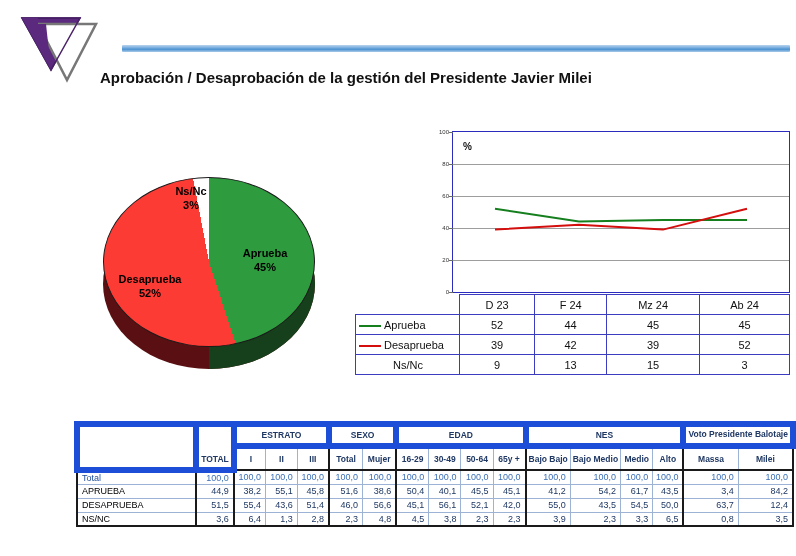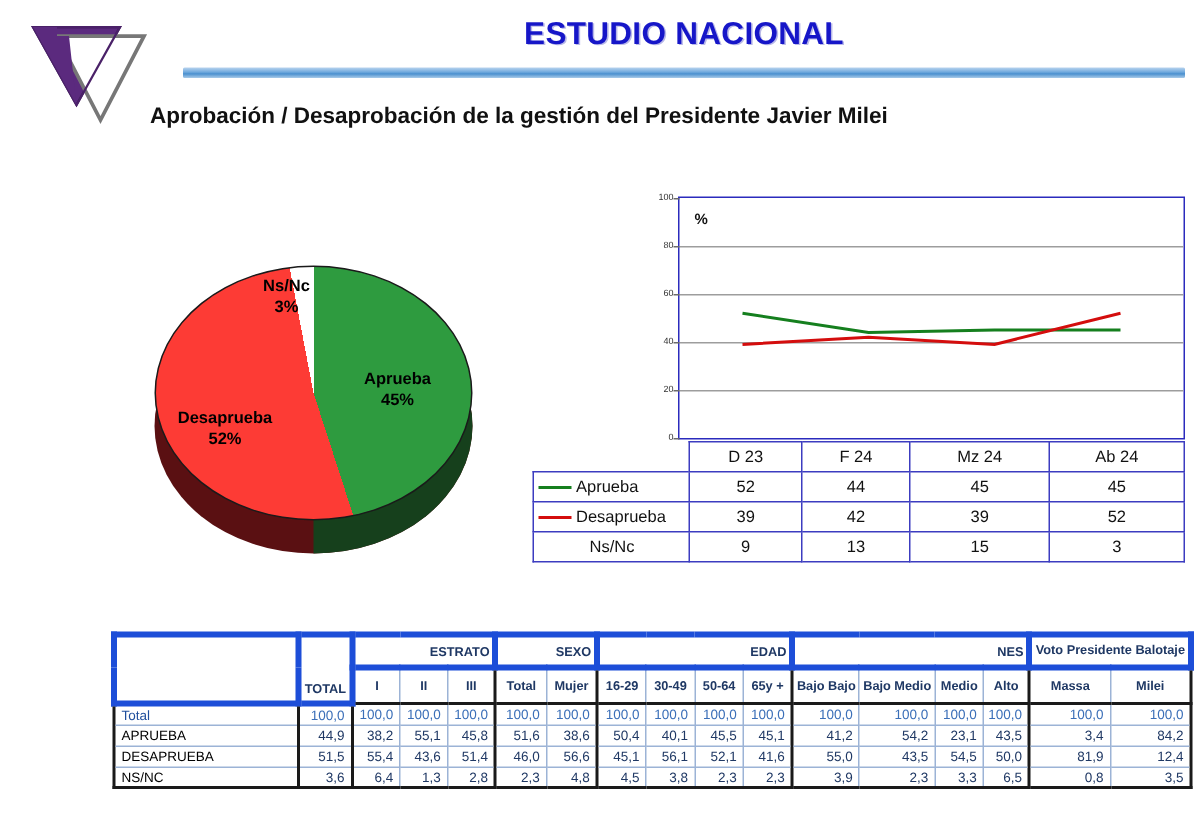--- a/index.html
+++ b/index.html
@@ -100,37 +100,36 @@
     overflow:hidden;
   }
   #data-table .grp{font-weight:bold;color:#1f3864;height:22px;font-size:8.5px;}
   #data-table .sub{font-weight:bold;color:#1f3864;height:24px;line-height:1.05;}
   #data-table .rowlabel{text-align:left;padding-left:4px;color:#000;font-size:9px;}
   #data-table .rowlabel.total{color:#1f4e9c;}
   #data-table .val{color:#1f3864;text-align:right;padding-right:4px;font-size:9px;}
   #data-table .val.totalrow{color:#3b6fb8;}
   #data-table .thick-l{border-left:2px solid #1a1a1a;}
   #data-table .thick-r{border-right:2px solid #1a1a1a;}
-  #data-table .outer{border:4px solid #1d4ed8;text-align:right;}
+  #data-table .outer{border:6px solid #1d4ed8;}
   .hdrblock{border-bottom:2px solid #1a1a1a !important;}
 </style>
 </head>
 <body>
 
 <div class="page">
 
   <svg id="logo" viewBox="0 0 96 82">
     <polygon points="14,10 72,10 43,62" fill="#5b2a7e" stroke="#3d1a58" stroke-width="1.5"></polygon>
     <polygon points="30,16 88,16 59,72" fill="#ffffff" stroke="#777" stroke-width="2.5"></polygon>
     <polygon points="14,10 72,10 43,62" fill="#5b2a7e" stroke="#3d1a58" stroke-width="1.5" clip-path="polygon(0 0,0 0)" opacity="0"></polygon>
     <path d="M14,10 L72,10 L43,62 Z" fill="none" stroke="#4a2168" stroke-width="1.5"></path>
     <path d="M14,10 L30,10 L30,16 L38,16 L43,62 Z" fill="#5b2a7e"></path>
   </svg>
 
-  <div id="main-title">ESTUDIO NACIONAL</div>
   <div id="title-rule"></div>
   <div id="subtitle">Aprobación / Desaprobación de la gestión del Presidente Javier Milei</div>
 
   <div id="pie-wrap">
     <div id="pie-shadow"></div>
     <div id="pie-shadow-green"></div>
     <div id="pie-face"></div>
     <div class="pie-label" id="label-aprueba">
       <span>Aprueba</span><br>
       <span>45%</span>
@@ -279,42 +278,42 @@
           <td class="val">55,1</td>
           <td class="val thick-r">45,8</td>
           <td class="val">51,6</td>
           <td class="val thick-r">38,6</td>
           <td class="val">50,4</td>
           <td class="val">40,1</td>
           <td class="val">45,5</td>
           <td class="val thick-r">45,1</td>
           <td class="val">41,2</td>
           <td class="val">54,2</td>
-          <td class="val">23,1</td>
+          <td class="val">61,7</td>
           <td class="val thick-r">43,5</td>
           <td class="val">3,4</td>
           <td class="val thick-r">84,2</td>
         </tr>
         <tr>
           <td class="rowlabel thick-l">DESAPRUEBA</td>
           <td class="val thick-l thick-r">51,5</td>
           <td class="val">55,4</td>
           <td class="val">43,6</td>
           <td class="val thick-r">51,4</td>
           <td class="val">46,0</td>
           <td class="val thick-r">56,6</td>
           <td class="val">45,1</td>
           <td class="val">56,1</td>
           <td class="val">52,1</td>
-          <td class="val thick-r">41,6</td>
+          <td class="val thick-r">42,0</td>
           <td class="val">55,0</td>
           <td class="val">43,5</td>
           <td class="val">54,5</td>
           <td class="val thick-r">50,0</td>
-          <td class="val">81,9</td>
+          <td class="val">63,7</td>
           <td class="val thick-r">12,4</td>
         </tr>
         <tr>
           <td class="rowlabel thick-l" style="border-bottom: 2px solid rgb(26, 26, 26);">NS/NC</td>
           <td class="val thick-l thick-r" style="border-bottom: 2px solid rgb(26, 26, 26); margin-left: 32px;">3,6</td>
           <td class="val" style="border-bottom: 2px solid rgb(26, 26, 26);">6,4</td>
           <td class="val" style="border-bottom: 2px solid rgb(26, 26, 26);">1,3</td>
           <td class="val thick-r" style="border-bottom: 2px solid rgb(26, 26, 26);">2,8</td>
           <td class="val" style="border-bottom: 2px solid rgb(26, 26, 26);">2,3</td>
           <td class="val thick-r" style="border-bottom: 2px solid rgb(26, 26, 26);">4,8</td>

